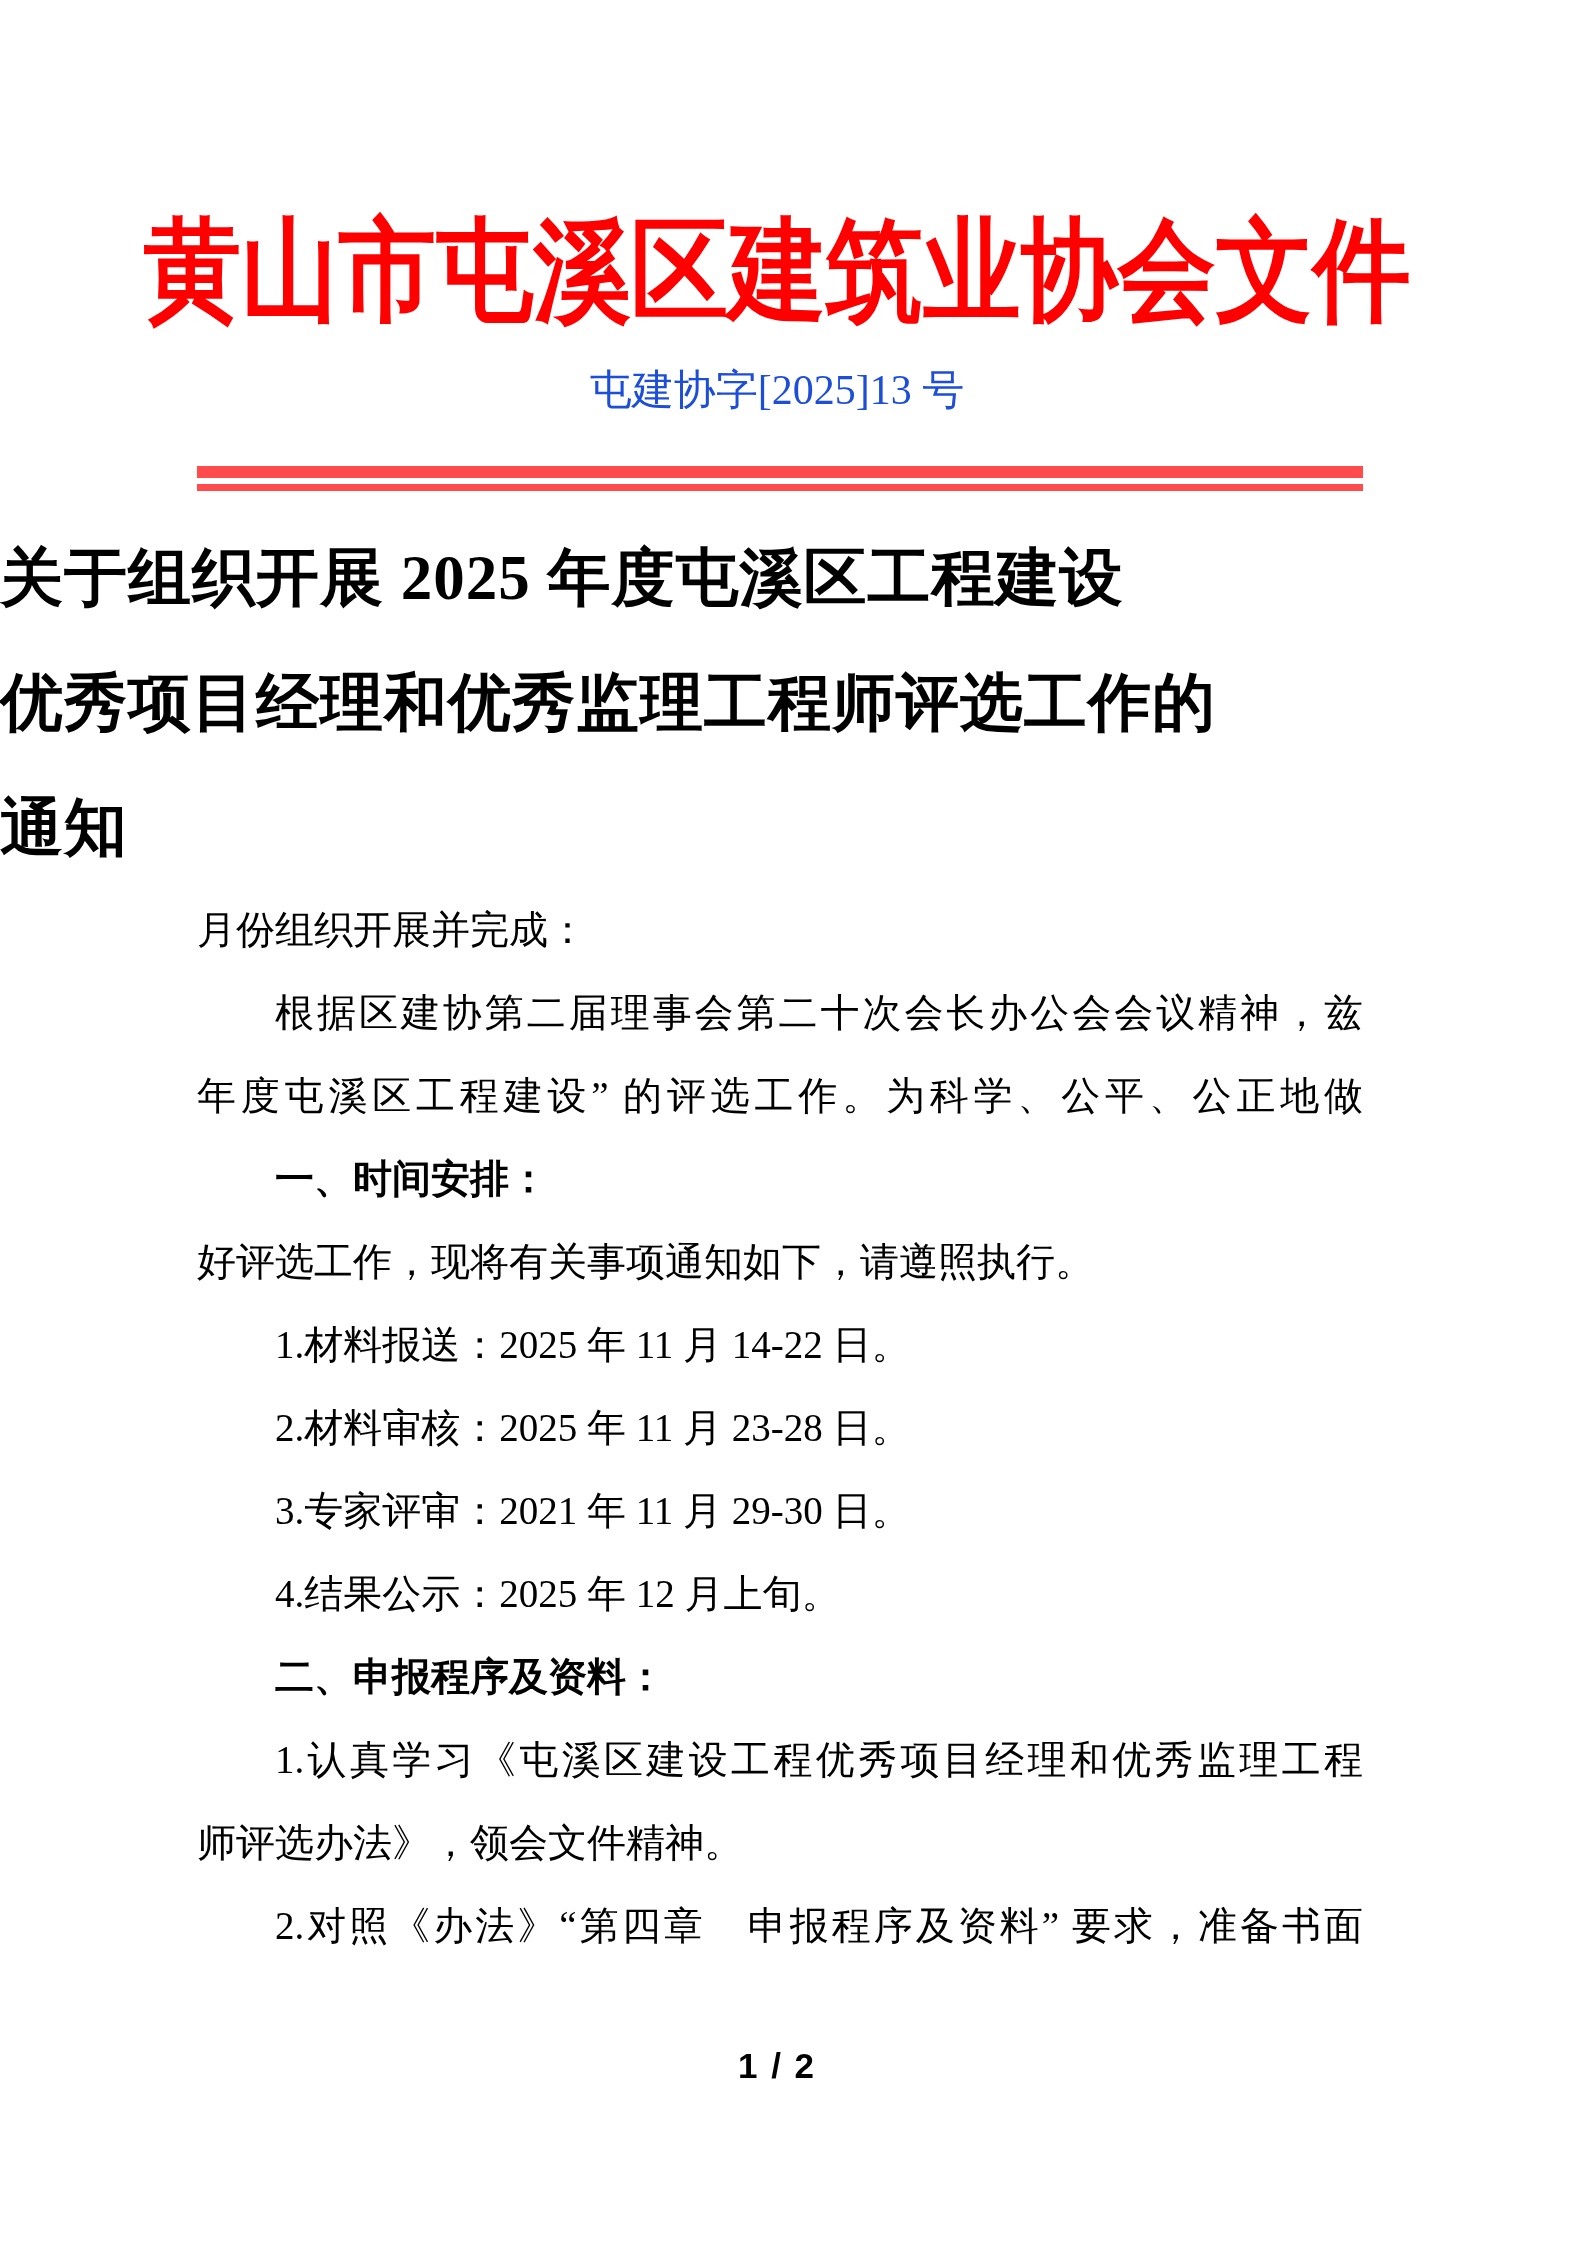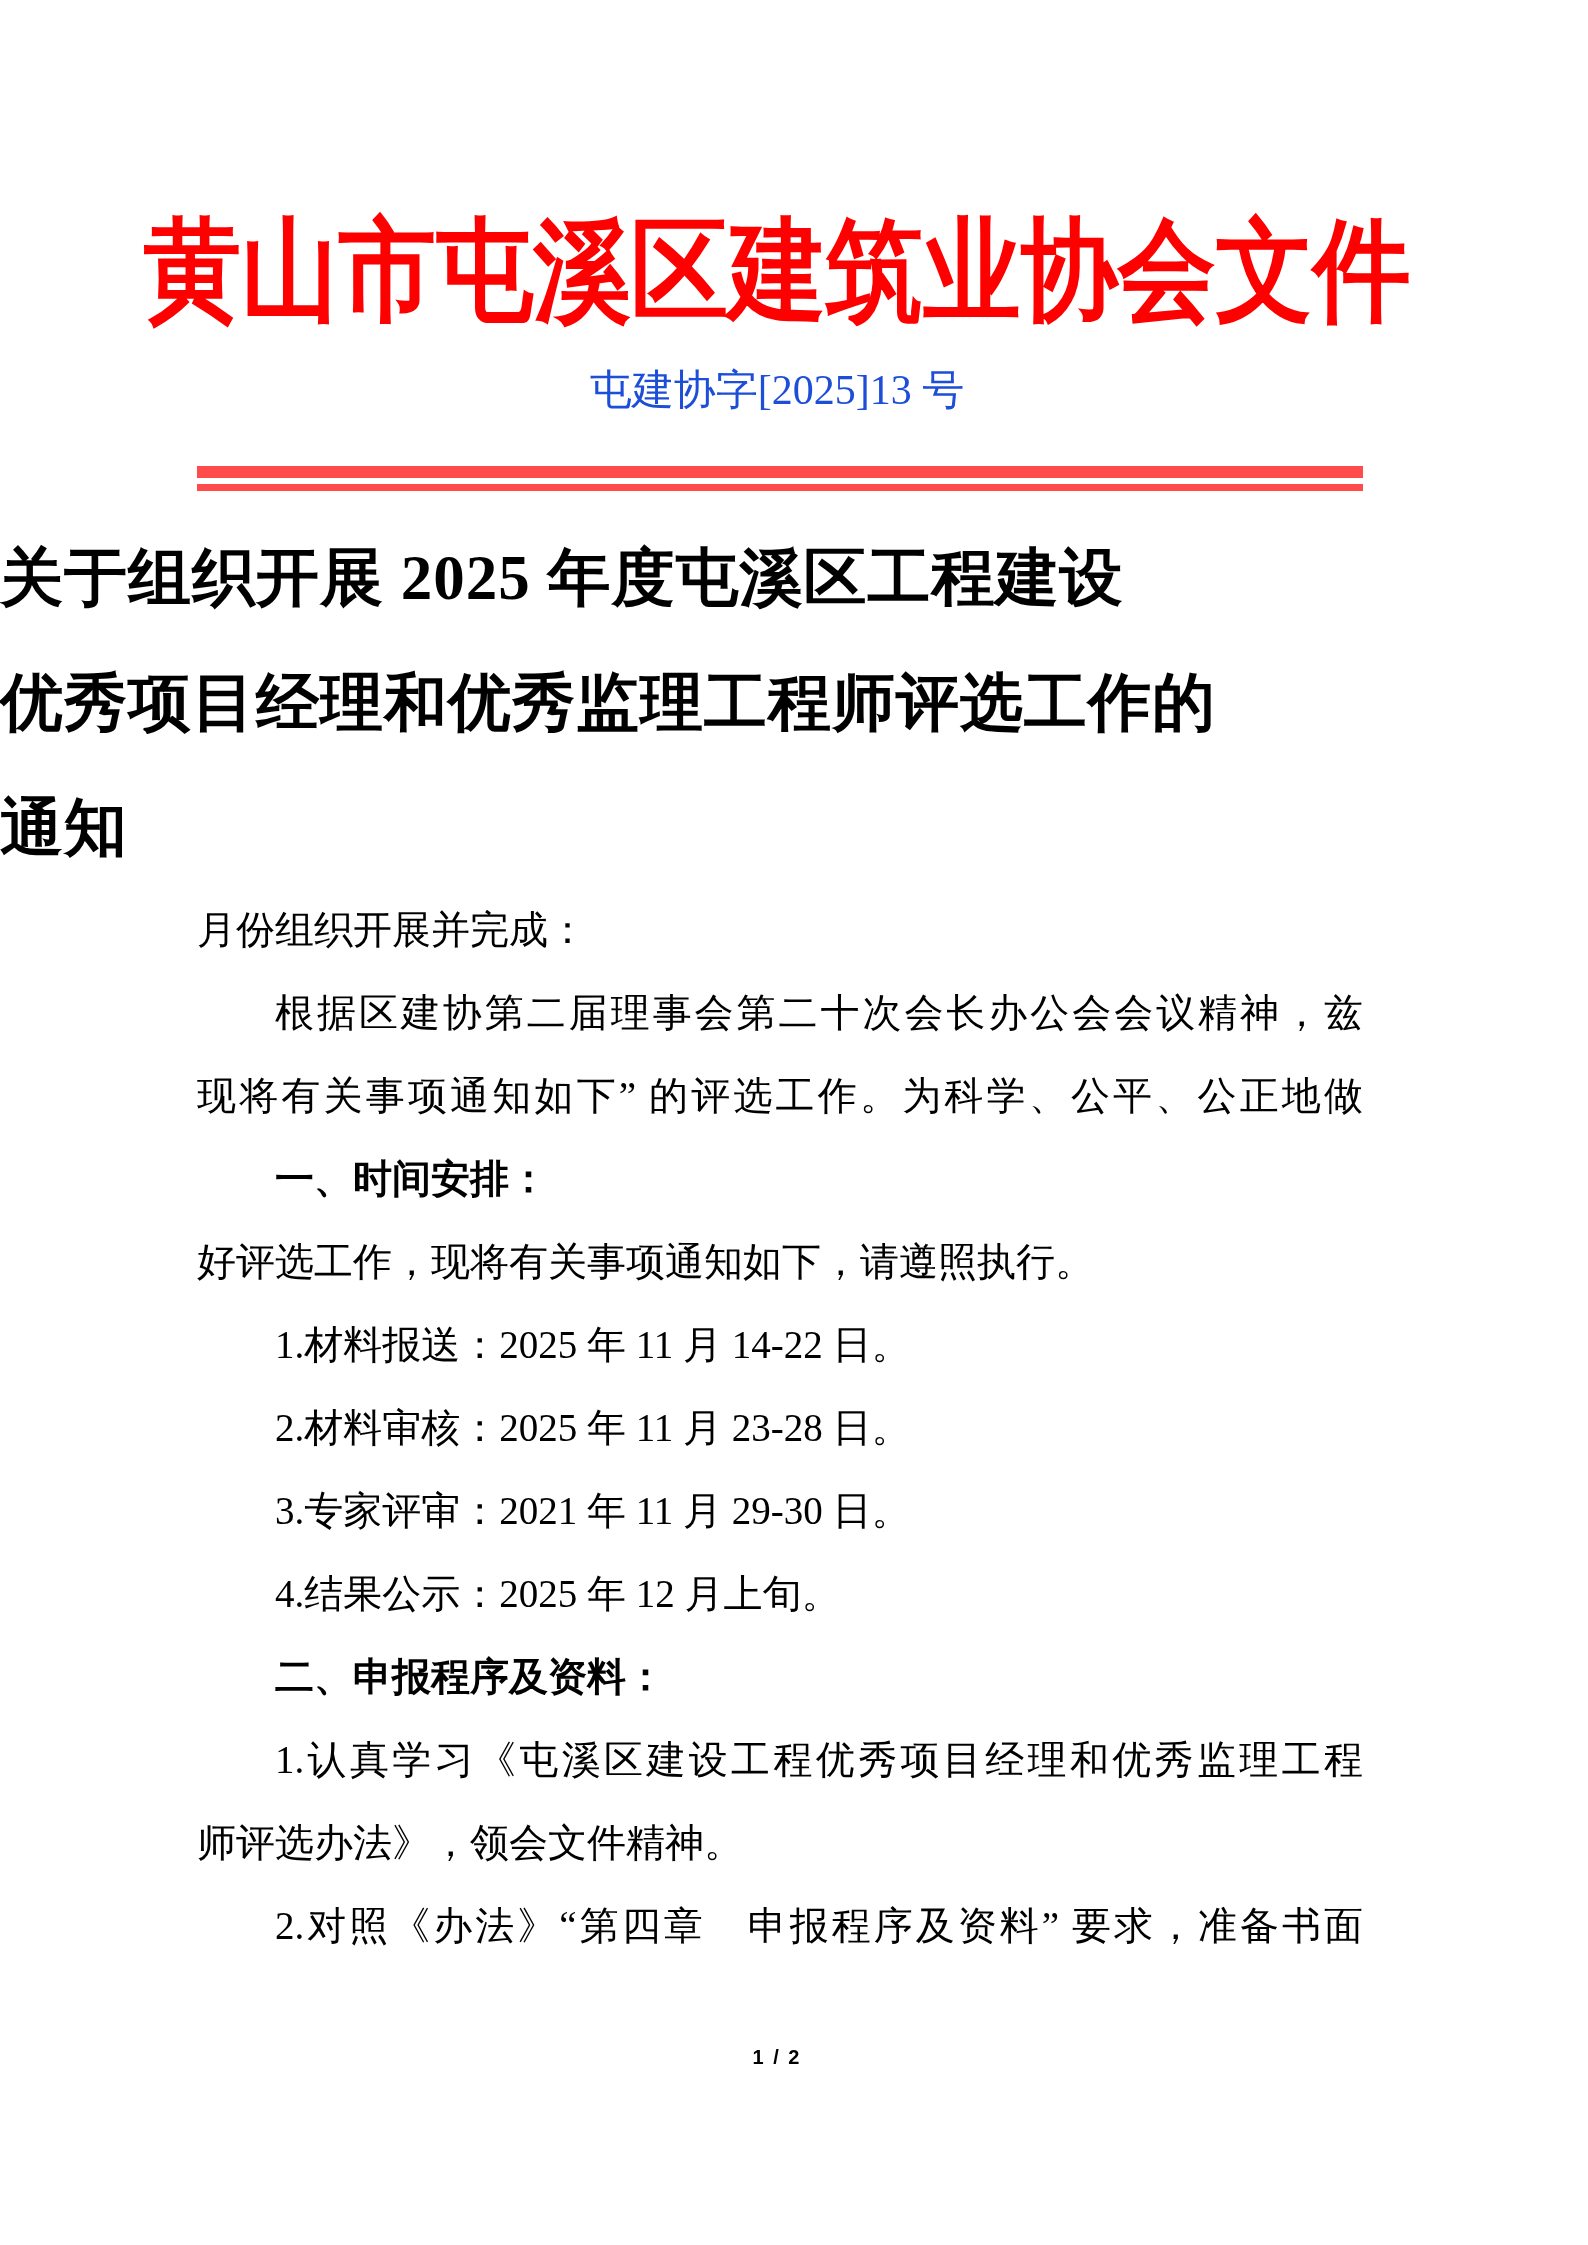--- a/index.html
+++ b/index.html
@@ -78,21 +78,21 @@
   .j  { text-align: justify; text-align-last: justify; }
   .h  { font-family: "Liberation Sans", sans-serif; font-weight: bold; }
   .footer {
     position: absolute;
     top: 2046px;
     left: 0;
     width: 100%;
     text-align: center;
     font-family: "Liberation Sans", sans-serif;
     font-weight: bold;
-    font-size: 20px;
+    font-size: 35px;
     letter-spacing: 2px;
   }
 </style>
 </head>
 <body>
 
 <div class="page">
 
   <div class="masthead">
     <span>黄山市屯溪区建筑业协会文件</span>
@@ -105,21 +105,21 @@
 
   <div class="doc-title">
     <div>关于组织开展 2025 年度屯溪区工程建设</div>
     <div>优秀项目经理和优秀监理工程师评选工作的</div>
     <div>通知</div>
   </div>
 
   <div class="body-text">
     <div class="ln">月份组织开展并完成：</div>
     <div class="ln i j">根据区建协第二届理事会第二十次会长办公会会议精神，兹</div>
-    <div class="ln j">现将有关事项通知如下” 的评选工作。为科学、公平、公正地做</div>
+    <div class="ln j">年度屯溪区工程建设” 的评选工作。为科学、公平、公正地做</div>
     <div class="ln i h">一、时间安排：</div>
     <div class="ln">好评选工作，现将有关事项通知如下，请遵照执行。</div>
     <div class="ln i">1.材料报送：2025 年 11 月 14-22 日。</div>
     <div class="ln i">2.材料审核：2025 年 11 月 23-28 日。</div>
     <div class="ln i">3.专家评审：2021 年 11 月 29-30 日。</div>
     <div class="ln i">4.结果公示：2025 年 12 月上旬。</div>
     <div class="ln i h">二、申报程序及资料：</div>
     <div class="ln i j">1.认真学习《屯溪区建设工程优秀项目经理和优秀监理工程</div>
     <div class="ln">师评选办法》，领会文件精神。</div>
     <div class="ln i j">2.对照《办法》“第四章　申报程序及资料” 要求，准备书面</div>

